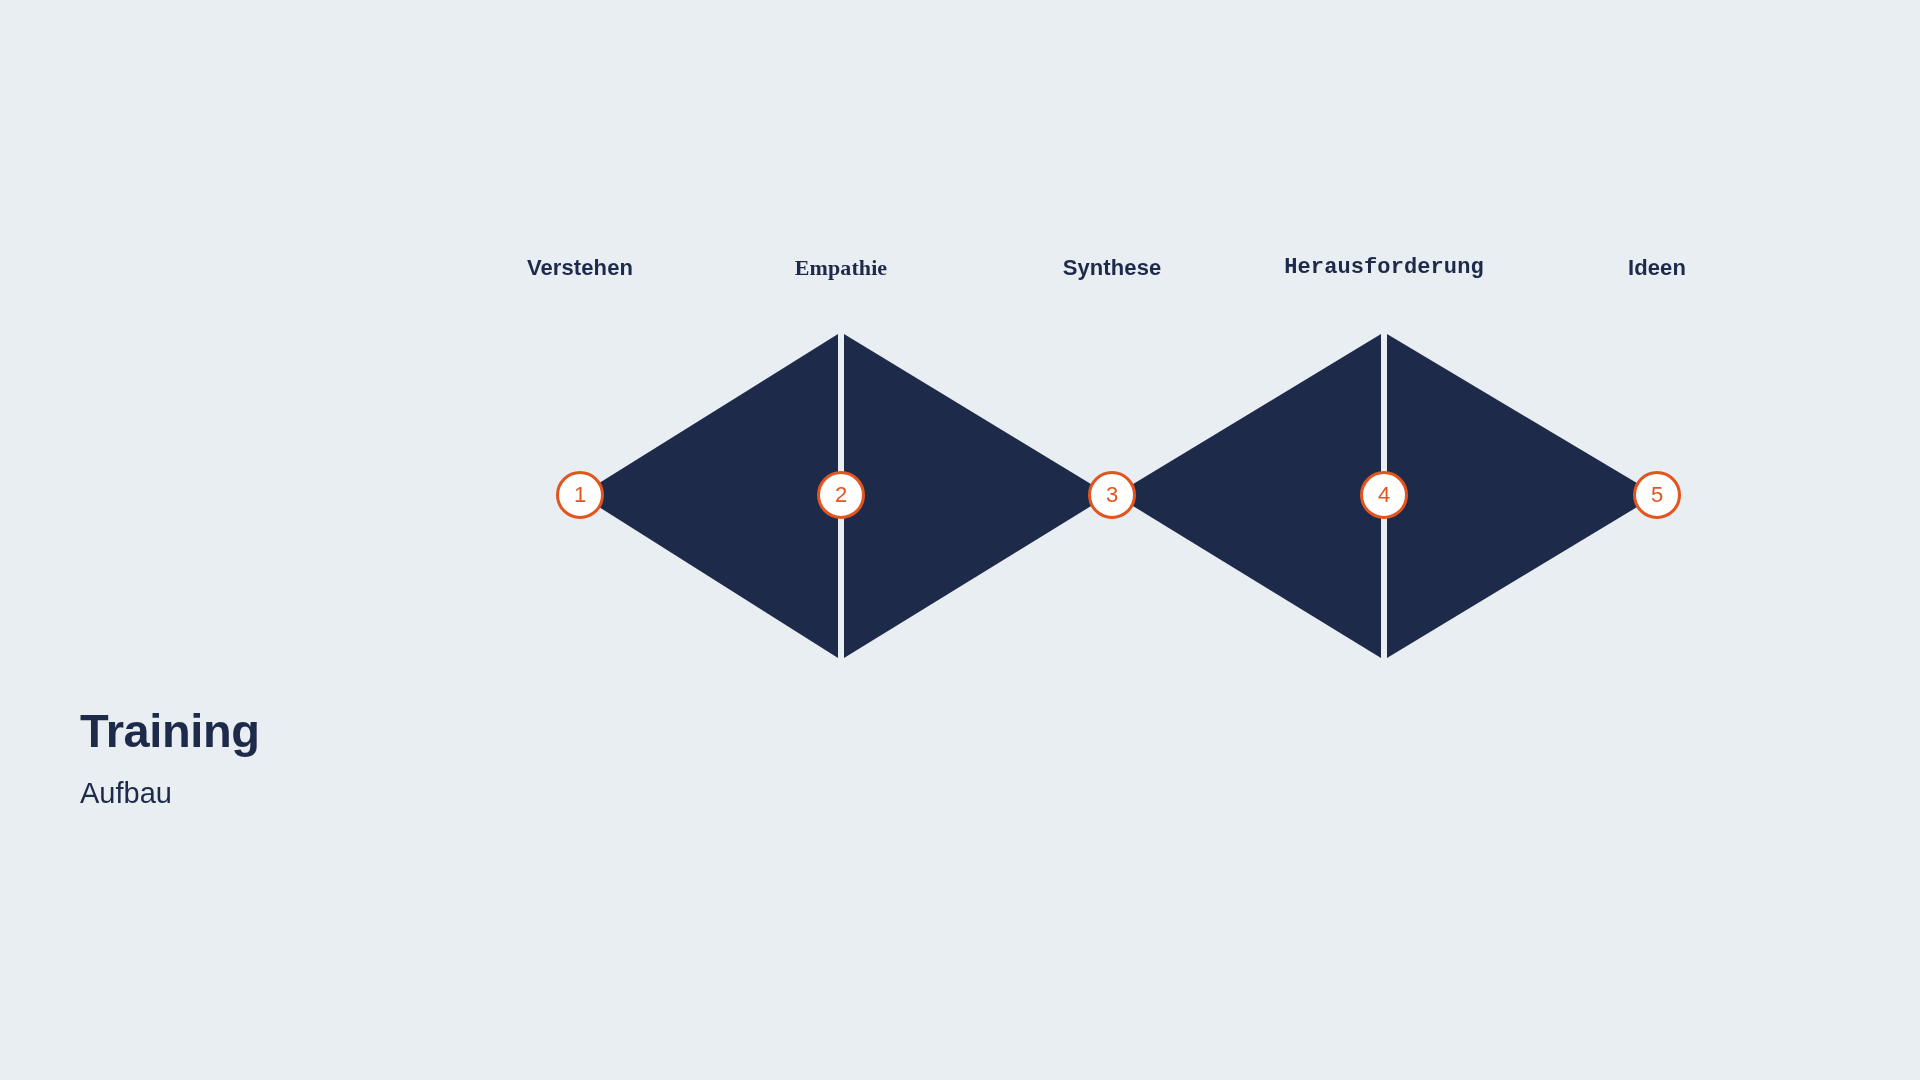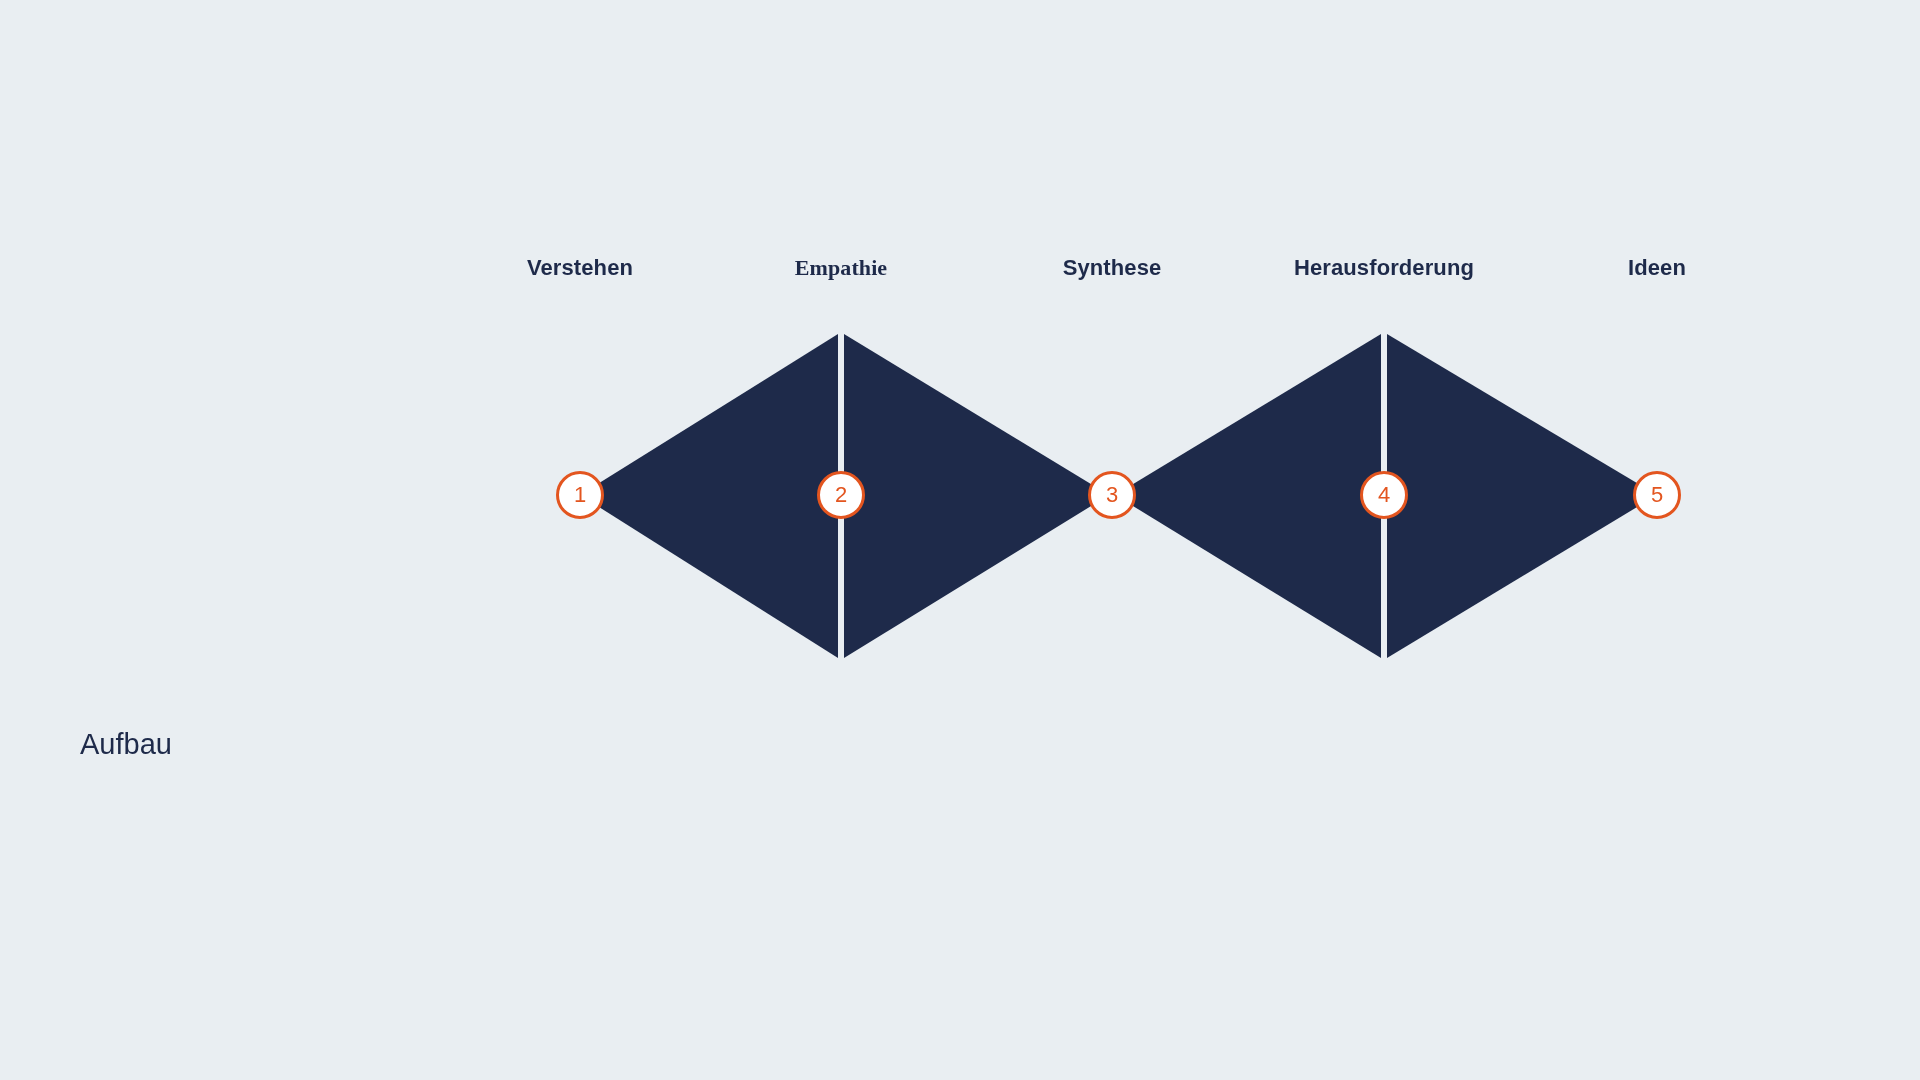--- a/index.html
+++ b/index.html
@@ -88,21 +88,20 @@
     line-height: 1.05;
     letter-spacing: -0.4px;
     margin: 0;
   }
   #caption-subtitle {
     font-size: 29px;
     font-weight: 400;
     color: #1e2a4a;
     line-height: 1.1;
     margin: 23px 0 0 0;
-    text-align: right;
   }
 </style>
 </head>
 <body>
 
 <div id="stage">
 
   <div id="diagram-area">
 
     <svg id="diamond-svg" viewBox="0 0 1920 1080">
@@ -112,21 +111,21 @@
       <polygon fill="#1e2a4a" points="832,334 1097,495 832,658"></polygon>
 
       <polygon fill="#1e2a4a" points="1103,495 1369,334 1369,658"></polygon>
 
       <polygon fill="#1e2a4a" points="1375,334 1645,495 1375,658"></polygon>
     </svg>
 
     <div class="phase-label" style="left:568px; top:257px;">Verstehen</div>
     <div class="phase-label" style="left:829px; top:257px;font-family:Liberation Serif, serif;">Empathie</div>
     <div class="phase-label" style="left:1100px; top:257px;text-align:right;">Synthese</div>
-    <div class="phase-label" style="left:1372px; top:257px;">Herausforderung</div>
+    <div class="phase-label" style="left:1372px; top:257px;font-family:Liberation Mono, monospace;">Herausforderung</div>
     <div class="phase-label" style="left:1645px; top:257px;">Ideen</div>
 
     <div class="node" style="left:568px; top:495px;">
       <span class="node-num">1</span>
     </div>
     <div class="node" style="left:829px; top:495px;">
       <span class="node-num">2</span>
     </div>
     <div class="node" style="left:1100px; top:495px;">
       <span class="node-num">3</span>
@@ -134,16 +133,17 @@
     <div class="node" style="left:1372px; top:495px;">
       <span class="node-num">4</span>
     </div>
     <div class="node" style="left:1645px; top:495px;">
       <span class="node-num">5</span>
     </div>
 
   </div>
 
   <div id="caption">
+    <div id="caption-title">Training</div>
     <div id="caption-subtitle">Aufbau</div>
   </div>
 
 </div>
 
 </body></html>

